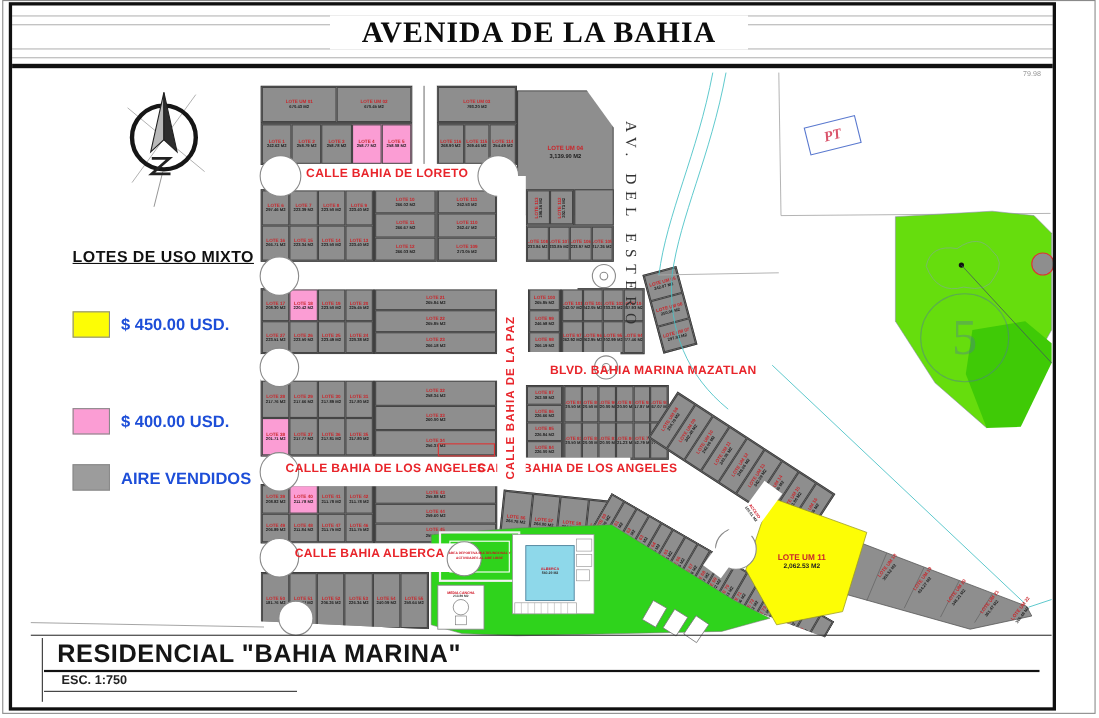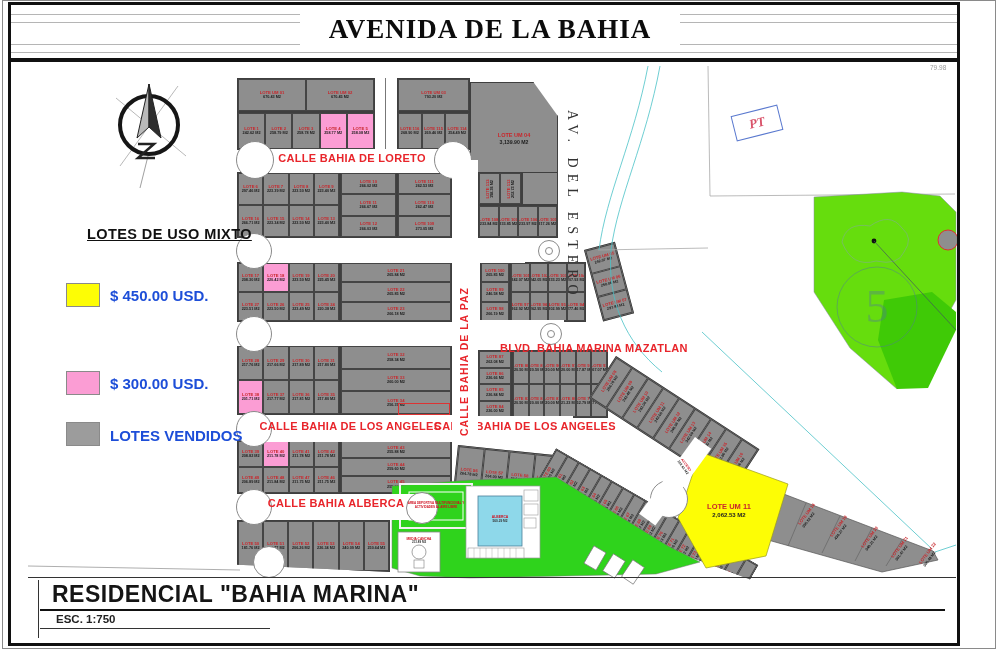--- a/index.html
+++ b/index.html
@@ -8,21 +8,21 @@
   .abs{position:absolute;}
   
   .fr1{position:absolute;left:2px;top:0;width:994px;height:649px;border:1px solid #8a8a8a;box-sizing:border-box;}
   .fr2{position:absolute;left:8px;top:2px;width:952px;height:644px;border:3px solid #101010;box-sizing:border-box;}
   
   .avline{position:absolute;left:11px;width:946px;height:1px;background:#b5b5b5;}
   .avthick{position:absolute;left:11px;top:58px;width:946px;height:4px;background:#111;}
   .avtitle{position:absolute;left:300px;top:14px;width:380px;text-align:center;background:#fff;
            font-family:"Liberation Serif",serif;font-weight:bold;font-size:27px;color:#0c0c0c;letter-spacing:1px;}
   
-  .lg-h{position:absolute;font-weight:bold;font-size:14.5px;color:#111;text-decoration:underline;letter-spacing:.4px;margin-left:21px;}
+  .lg-h{position:absolute;font-weight:bold;font-size:14.5px;color:#111;text-decoration:underline;letter-spacing:.4px;}
   .lg-t{position:absolute;font-weight:bold;font-size:15px;color:#1d4ed8;}
   .sw{position:absolute;width:34px;height:24px;border:1px solid #8a8a8a;box-sizing:border-box;}
   
   .grid{position:absolute;display:grid;grid-auto-rows:1fr;background:#8e8e8e;border:1px solid #3f3f3f;box-sizing:border-box;transform-origin:0 0;}
   .lot{position:relative;border:0.5px solid #454545;background:#8e8e8e;overflow:hidden;box-sizing:border-box;}
   .lot.pink{background:#fb9dd4;}
   .lw{position:absolute;left:50%;top:50%;transform:translate(-50%,-50%);display:flex;flex-direction:column;
       align-items:center;line-height:1.25;text-align:center;white-space:nowrap;}
   .vert .lw,.fanrow .lw{transform:translate(-50%,-50%) rotate(-90deg);}
   .fanrow{position:absolute;display:flex;background:#8e8e8e;border:1px solid #3f3f3f;box-sizing:border-box;transform-origin:0 0;}
@@ -1014,21 +1014,21 @@
   <div class="slabel ctr" style="left:252px;top:152px;width:200px;">CALLE BAHIA DE LORETO</div>
 
   <div class="street" style="left:245px;top:239px;width:280px;height:24px;"></div>
   <div class="bulb" style="left:236px;top:233px;width:36px;height:36px;"></div>
   <div class="bulb" style="left:538px;top:240px;width:22px;height:22px;"></div>
   <div class="bulb" style="left:545px;top:247px;width:8px;height:8px;"></div>
 
   <div class="street" style="left:452px;top:320px;width:112px;height:26px;"></div>
   <div class="bulb" style="left:540px;top:323px;width:22px;height:22px;"></div>
   <div class="bulb" style="left:547px;top:330px;width:8px;height:8px;"></div>
-  <div class="slabel" style="left:500px;top:331px;margin-top:11px;">BLVD.  BAHIA MARINA MAZATLAN</div>
+  <div class="slabel" style="left:500px;top:331px;">BLVD.  BAHIA MARINA MAZATLAN</div>
 
   <div class="street" style="left:237px;top:322px;width:216px;height:24px;"></div>
   <div class="bulb" style="left:236px;top:316px;width:36px;height:36px;"></div>
 
   <div class="street" style="left:245px;top:416px;width:208px;height:26px;"></div>
   <div class="bulb" style="left:236px;top:411px;width:36px;height:36px;"></div>
   <div class="slabel ctr" style="left:248px;top:420px;width:205px;">CALLE BAHIA DE LOS ANGELES</div>
 
   <div class="street" style="left:453px;top:416px;width:120px;height:26px;"></div>
   <div class="street" style="left:558px;top:417px;width:135px;height:26px;transform:rotate(22deg);"></div>
@@ -1078,23 +1078,23 @@
     <circle cx="51" cy="55" r="29" fill="none" stroke="#161616" stroke-width="4"></circle>
     <polygon points="51,14 39,68 51,57" fill="#b9b9b9" stroke="#222" stroke-width="1"></polygon>
     <polygon points="51,14 63,68 51,57" fill="#2e2e2e" stroke="#222" stroke-width="1"></polygon>
     <path d="M40,74 L56,74 L40,88 L57,88" stroke="#222" stroke-width="2.5" fill="none"></path>
   </svg>
 
   <div class="lg-h" style="left:66px;top:226px;">LOTES DE USO MIXTO</div>
   <div class="sw" style="left:66px;top:283px;background:#fdfd05;"></div>
   <div class="lg-t" style="left:110px;top:287px;">$ 450.00  USD.</div>
   <div class="sw" style="left:66px;top:371px;background:#fb9dd4;"></div>
-  <div class="lg-t" style="left:110px;top:375px;">$ 300.00  USD.</div>
+  <div class="lg-t" style="left:110px;top:375px;">$ 400.00  USD.</div>
   <div class="sw" style="left:66px;top:422px;background:#9c9c9c;"></div>
-  <div class="lg-t" style="left:110px;top:427px;">LOTES VENDIDOS</div>
+  <div class="lg-t" style="left:110px;top:427px;">AIRE VENDIDOS</div>
 
   <div class="tb-line" style="left:28px;top:577px;width:928px;height:1px;"></div>
   <div class="tb-line" style="left:38px;top:580px;width:1px;height:58px;"></div>
   <div class="tb-title">RESIDENCIAL "BAHIA MARINA"</div>
   <div class="tb-line" style="left:40px;top:609px;width:905px;height:2px;background:#111;"></div>
   <div class="tb-esc">ESC. 1:750</div>
   <div class="tb-line" style="left:40px;top:628px;width:230px;height:1px;"></div>
 
   <div class="fr1"></div>
   <div class="fr2"></div>

